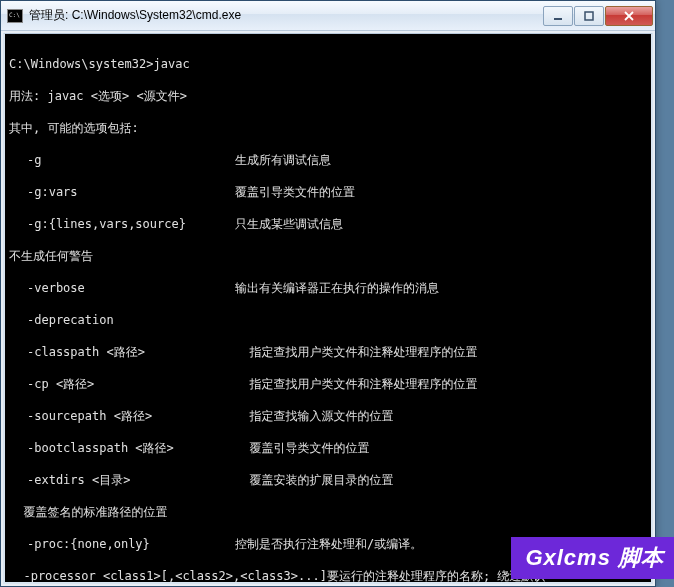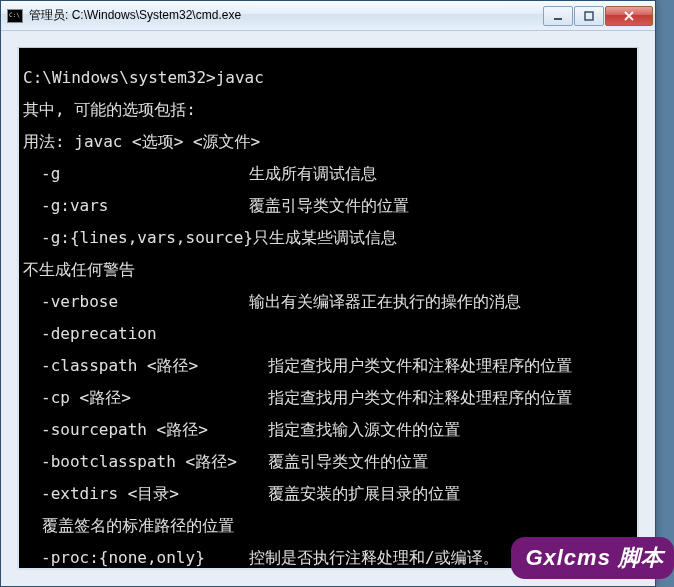--- a/index.html
+++ b/index.html
@@ -64,44 +64,43 @@
     width: 48px;
     background: linear-gradient(to bottom, #e9a3a0 0%, #d4605c 45%, #c83b36 46%, #d05a54 100%);
     border-color: #963;
   }
   .win-btn svg { display: block; }
   .console {
     flex: 1;
     background: #000;
     color: #e0e0e0;
     font-family: "NSimSun", "SimSun", Consolas, monospace;
-    font-size: 16px;
+    font-size: 12px;
     line-height: 16px;
     padding: 6px 4px 4px 4px;
     overflow: hidden;
     white-space: pre;
     border: 2px solid #d8e4f0;
     border-top: 1px solid #b8c8da;
-    margin: 16px;
+    margin: 2px;
   }
   .console .row { display: flex; }
   .console .opt { display: inline-block; min-width: 226px; padding-left: 18px; }
   .watermark {
     position: absolute;
     right: 0;
     bottom: 8px;
-    background: #701a75;
+    background: #6d28d9;
     color: #fff;
     font-family: "Microsoft YaHei", sans-serif;
     font-weight: bold;
     font-size: 22px;
     font-style: italic;
     padding: 6px 10px 6px 14px;
     letter-spacing: 1px;
-    border-radius: 14px;
   }
 </style>
 </head>
 <body>
 
 <div class="window">
   <div class="titlebar">
     <div class="app-icon"></div>
     <div class="title-text">管理员: C:\Windows\System32\cmd.exe</div>
     <div class="win-buttons">
@@ -118,22 +117,22 @@
       <div class="win-btn close">
         <svg width="12" height="10" viewBox="0 0 12 10">
             <path d="M2 1 L10 9 M10 1 L2 9" stroke="#fff" stroke-width="1.8"></path>
           </svg>
       </div>
     </div>
   </div>
 
   <div class="console">
 <div>C:\Windows\system32&gt;javac</div>
+<div>用法: javac &lt;选项&gt; &lt;源文件&gt;</div>
 <div>其中, 可能的选项包括:</div>
-<div>用法: javac &lt;选项&gt; &lt;源文件&gt;</div>
 <div class="row"><span class="opt">-g</span><span>生成所有调试信息</span></div>
 <div class="row"><span class="opt">-g:vars</span><span>覆盖引导类文件的位置</span></div>
 <div class="row"><span class="opt">-g:{lines,vars,source}</span><span>只生成某些调试信息</span></div>
 <div class="row"><span>不生成任何警告</span></div>
 <div class="row"><span class="opt">-verbose</span><span>输出有关编译器正在执行的操作的消息</span></div>
 <div class="row"><span class="opt">-deprecation</span></div>
 <div class="row"><span class="opt">-classpath &lt;路径&gt;</span><span>  指定查找用户类文件和注释处理程序的位置</span></div>
 <div class="row"><span class="opt">-cp &lt;路径&gt;</span><span>  指定查找用户类文件和注释处理程序的位置</span></div>
 <div class="row"><span class="opt">-sourcepath &lt;路径&gt;</span><span>  指定查找输入源文件的位置</span></div>
 <div class="row"><span class="opt">-bootclasspath &lt;路径&gt;</span><span>  覆盖引导类文件的位置</span></div>

